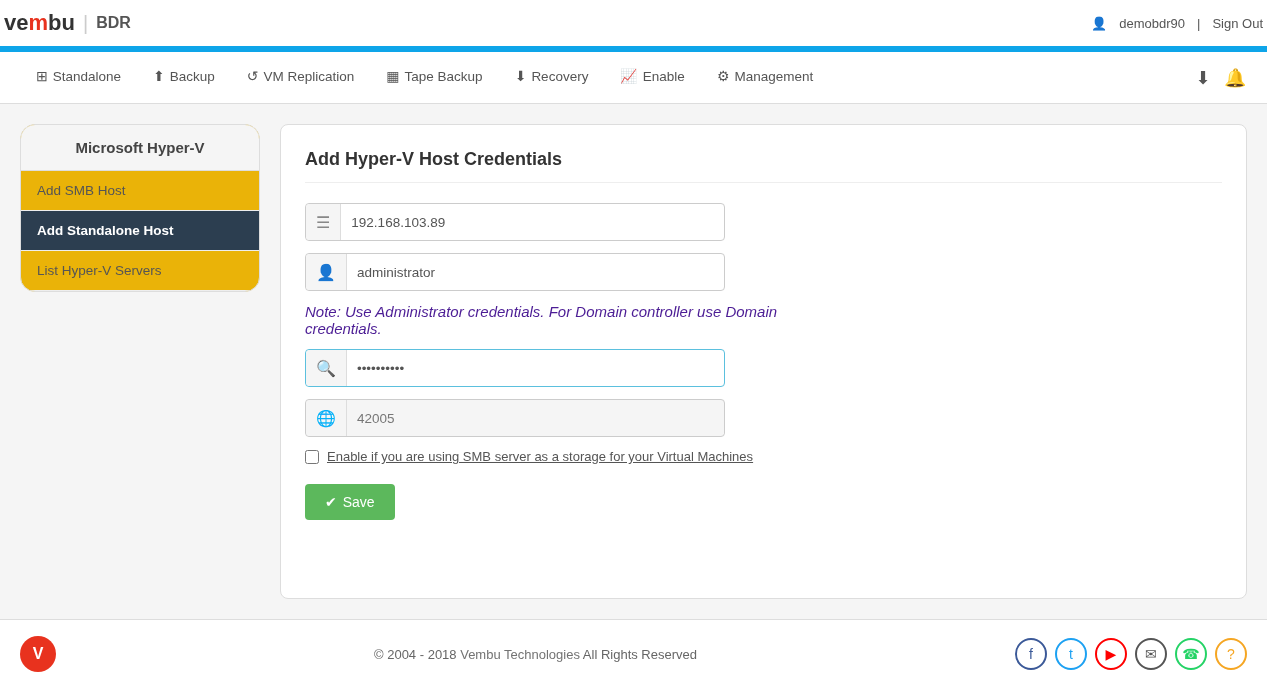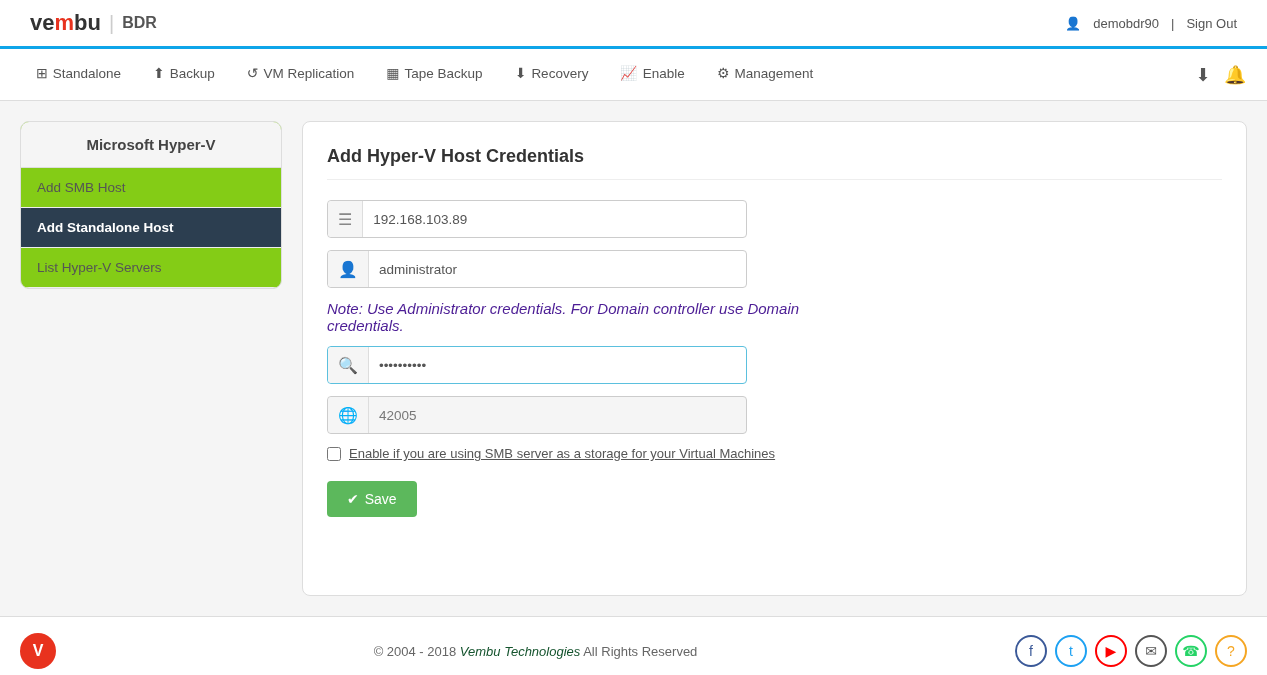--- a/index.html
+++ b/index.html
@@ -1,22 +1,22 @@
 <!DOCTYPE html>
 <html><head>
   <meta charset="utf-8">
   <style>
     * { box-sizing: border-box; margin: 0; padding: 0; }
     body { font-family: Arial, sans-serif; font-size: 14px; background: #f5f5f5; color: #333; }
 
     
     .header {
       background: #fff;
-      border-bottom: 3px solid #0ea5e9;
-      padding: 10px 30px;
+      border-bottom: 6px solid #0ea5e9;
+      padding: 10px 4px;
       display: flex;
       align-items: center;
       justify-content: space-between;
     }
     .logo {
       display: flex;
       align-items: center;
       font-size: 22px;
       font-weight: bold;
     }
@@ -54,24 +54,24 @@
     
     .main-content {
       display: flex;
       padding: 20px;
       gap: 20px;
       min-height: calc(100vh - 160px);
     }
 
     
     .sidebar {
-      width: 262px;
-      background: #84cc16;
+      width: 240px;
+      background: #eab308;
       border: 1px solid #ddd;
-      border-radius: 9px;
+      border-radius: 15px;
       overflow: hidden;
       align-self: flex-start;
     }
     .sidebar-title {
       background: #f5f5f5;
       padding: 14px 16px;
       font-size: 15px;
       font-weight: bold;
       color: #444;
       text-align: center;
@@ -320,21 +320,21 @@
 
     <button class="save-btn">
       <span>✔</span>
       <span>Save</span>
     </button>
   </div>
 </div>
 
 <div class="footer">
   <div class="footer-logo-circle">V</div>
-  <div class="footer-copy">© 2004 - 2018 <a href="#" style="color:#14532d;text-decoration:none;font-style:italic;">Vembu Technologies</a> All Rights Reserved</div>
+  <div class="footer-copy">© 2004 - 2018 <a href="#" style="color:#737373;text-decoration:none;">Vembu Technologies</a> All Rights Reserved</div>
   <div class="footer-icons">
     <div class="footer-social fb">f</div>
     <div class="footer-social tw">t</div>
     <div class="footer-social yt">▶</div>
     <div class="footer-social em">✉</div>
     <div class="footer-social ph">☎</div>
     <div class="footer-social qu">?</div>
   </div>
 </div>
 

